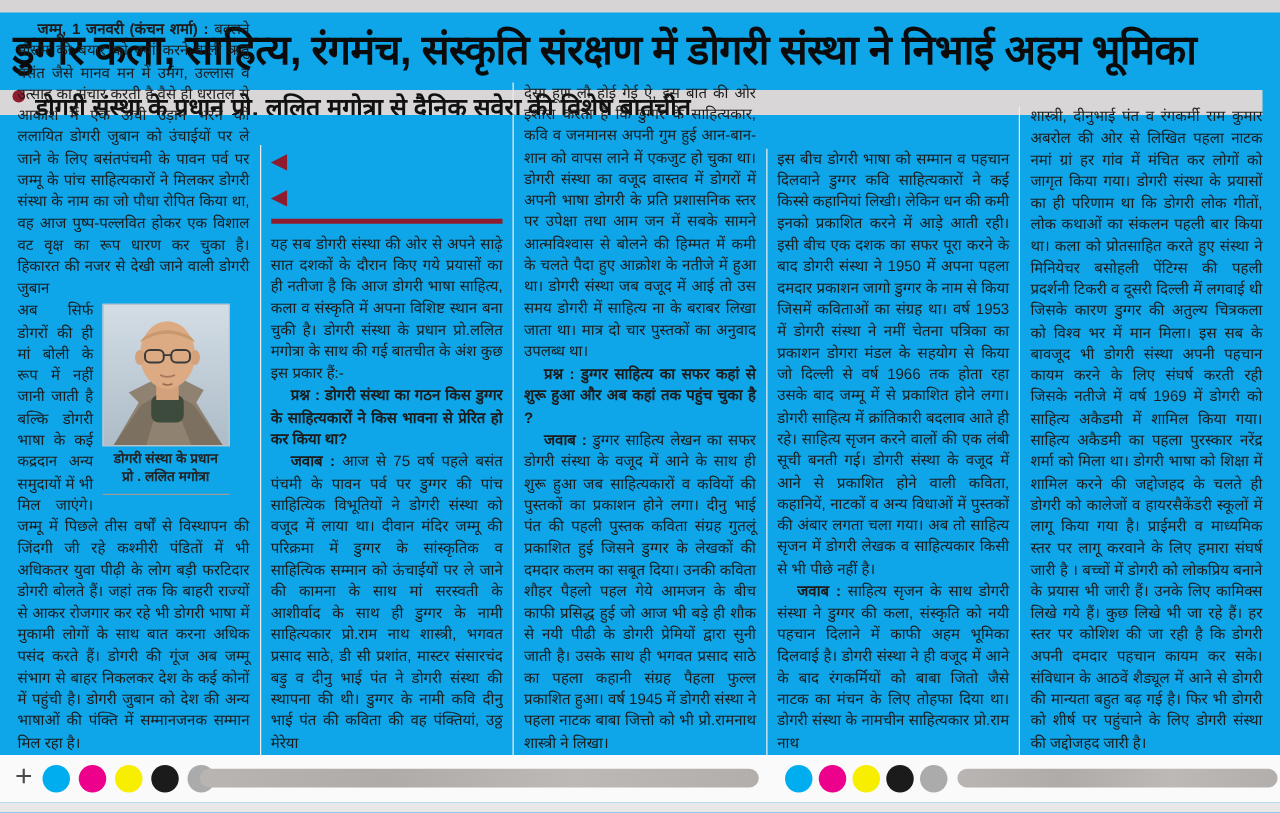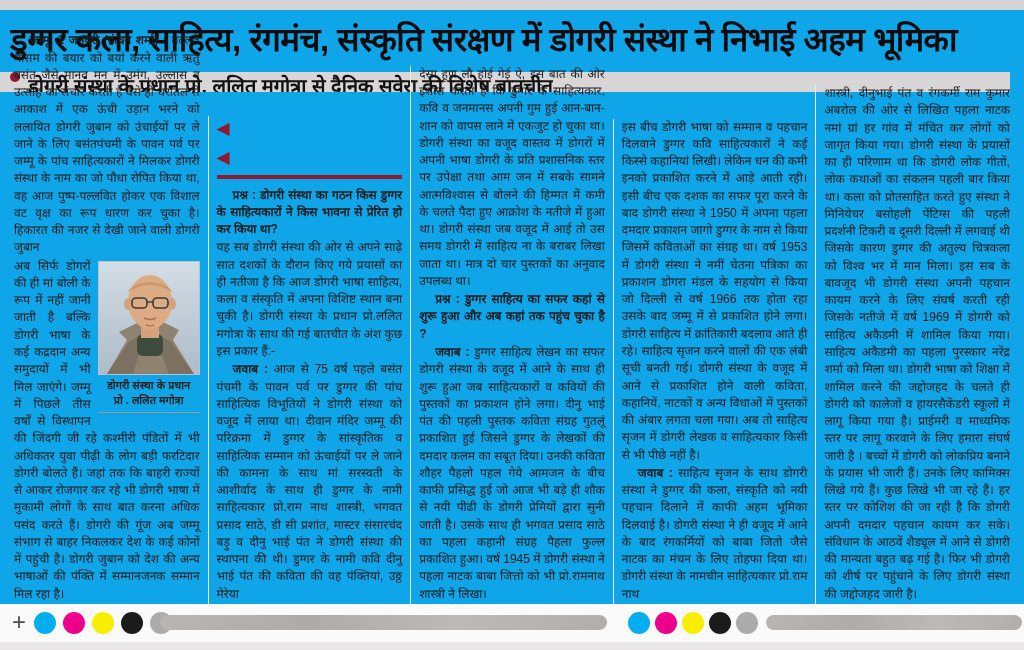--- a/index.html
+++ b/index.html
@@ -36,21 +36,21 @@
   .para.question{font-weight:bold;}
   .lead{font-weight:bold;}
 
   
   .hl-item{display:flex;gap:6px;margin:2px 0 6px 0;text-align:left;}
   .hl-arrow{color:#8e1c2e;font-size:17px;line-height:1.3;flex:0 0 auto;font-weight:bold;}
   .hl-text{font-weight:bold;font-size:14.6px;line-height:1.5;color:#141414;}
   .maroon-rule{height:4px;background:#8e1c2e;margin:4px 0 8px 0;}
 
   
-  .photo-float{float:right;width:102px;margin:3px 0 2px 7px;text-align:center;}
+  .photo-float{float:right;width:102px;margin:3px 16px 2px 7px;text-align:center;}
   .photo-frame{width:100px;height:112px;display:block;border:1px solid #b9c2cb;background:#c9d4dd;}
   .photo-caption{
     display:block;font-size:11px;font-weight:bold;line-height:1.35;color:#222;
     padding:3px 0 5px 0;border-bottom:1px solid #9a9a9a;text-indent:0;
   }
 
   
   .reg-strip{position:absolute;left:0;right:0;top:604px;height:38px;background:#fbfafa;}
   .reg-plus{position:absolute;left:12px;top:4px;font-size:24px;color:#4a4a4a;font-weight:normal;}
   .dots{position:absolute;top:8px;display:flex;gap:7px;}
@@ -113,22 +113,22 @@
       <div class="highlights">
           <div class="hl-item">
             <span class="hl-arrow">◀</span>
           </div>
           <div class="hl-item">
             <span class="hl-arrow">◀</span>
           </div>
         </div>
       <div class="maroon-rule"></div>
       <div>
+          <p class="para cont">यह सब डोगरी संस्था की ओर से अपने साढ़े सात दशकों के दौरान किए गये प्रयासों का ही नतीजा है कि आज डोगरी भाषा साहित्य, कला व संस्कृति में अपना विशिष्ट स्थान बना चुकी है। डोगरी संस्था के प्रधान प्रो.ललित मगोत्रा के साथ की गई बातचीत के अंश कुछ इस प्रकार हैं:-</p>
           <p class="para question"><span class="lead">प्रश्न : </span>डोगरी संस्था का गठन किस डुग्गर के साहित्यकारों ने किस भावना से प्रेरित हो कर किया था?</p>
-          <p class="para cont">यह सब डोगरी संस्था की ओर से अपने साढ़े सात दशकों के दौरान किए गये प्रयासों का ही नतीजा है कि आज डोगरी भाषा साहित्य, कला व संस्कृति में अपना विशिष्ट स्थान बना चुकी है। डोगरी संस्था के प्रधान प्रो.ललित मगोत्रा के साथ की गई बातचीत के अंश कुछ इस प्रकार हैं:-</p>
           <p class="para answer"><span class="lead">जवाब : </span>आज से 75 वर्ष पहले बसंत पंचमी के पावन पर्व पर डुग्गर की पांच साहित्यिक विभूतियों ने डोगरी संस्था को वजूद में लाया था। दीवान मंदिर जम्मू की परिक्रमा में डुग्गर के सांस्कृतिक व साहित्यिक सम्मान को ऊंचाईयों पर ले जाने की कामना के साथ मां सरस्वती के आशीर्वाद के साथ ही डुग्गर के नामी साहित्यकार प्रो.राम नाथ शास्त्री, भगवत प्रसाद साठे, डी सी प्रशांत, मास्टर संसारचंद बड़ु व दीनु भाई पंत ने डोगरी संस्था की स्थापना की थी। डुग्गर के नामी कवि दीनु भाई पंत की कविता की वह पंक्तियां, उठ्ठ मेरेया</p>
         </div>
     </div>
 
     <div class="col">
       <div>
           <p class="para cont">देसा हूण लौ होई गेई ऐ, इस बात की ओर इशारा करता है कि डुग्गर के साहित्यकार, कवि व जनमानस अपनी गुम हुई आन-बान-शान को वापस लाने में एकजुट हो चुका था। डोगरी संस्था का वजूद वास्तव में डोगरों में अपनी भाषा डोगरी के प्रति प्रशासनिक स्तर पर उपेक्षा तथा आम जन में सबके सामने आत्मविश्वास से बोलने की हिम्मत में कमी के चलते पैदा हुए आक्रोश के नतीजे में हुआ था। डोगरी संस्था जब वजूद में आई तो उस समय डोगरी में साहित्य ना के बराबर लिखा जाता था। मात्र दो चार पुस्तकों का अनुवाद उपलब्ध था।</p>
           <p class="para question"><span class="lead">प्रश्न : </span>डुग्गर साहित्य का सफर कहां से शुरू हुआ और अब कहां तक पहुंच चुका है ?</p>
           <p class="para answer"><span class="lead">जवाब : </span>डुग्गर साहित्य लेखन का सफर डोगरी संस्था के वजूद में आने के साथ ही शुरू हुआ जब साहित्यकारों व कवियों की पुस्तकों का प्रकाशन होने लगा। दीनु भाई पंत की पहली पुस्तक कविता संग्रह गुतलूं प्रकाशित हुई जिसने डुग्गर के लेखकों की दमदार कलम का सबूत दिया। उनकी कविता शौहर पैहलो पहल गेये आमजन के बीच काफी प्रसिद्ध हुई जो आज भी बड़े ही शौक से नयी पीढी के डोगरी प्रेमियों द्वारा सुनी जाती है। उसके साथ ही भगवत प्रसाद साठे का पहला कहानी संग्रह पैहला फुल्ल प्रकाशित हुआ। वर्ष 1945 में डोगरी संस्था ने पहला नाटक बाबा जित्तो को भी प्रो.रामनाथ शास्त्री ने लिखा।</p>
         </div>

